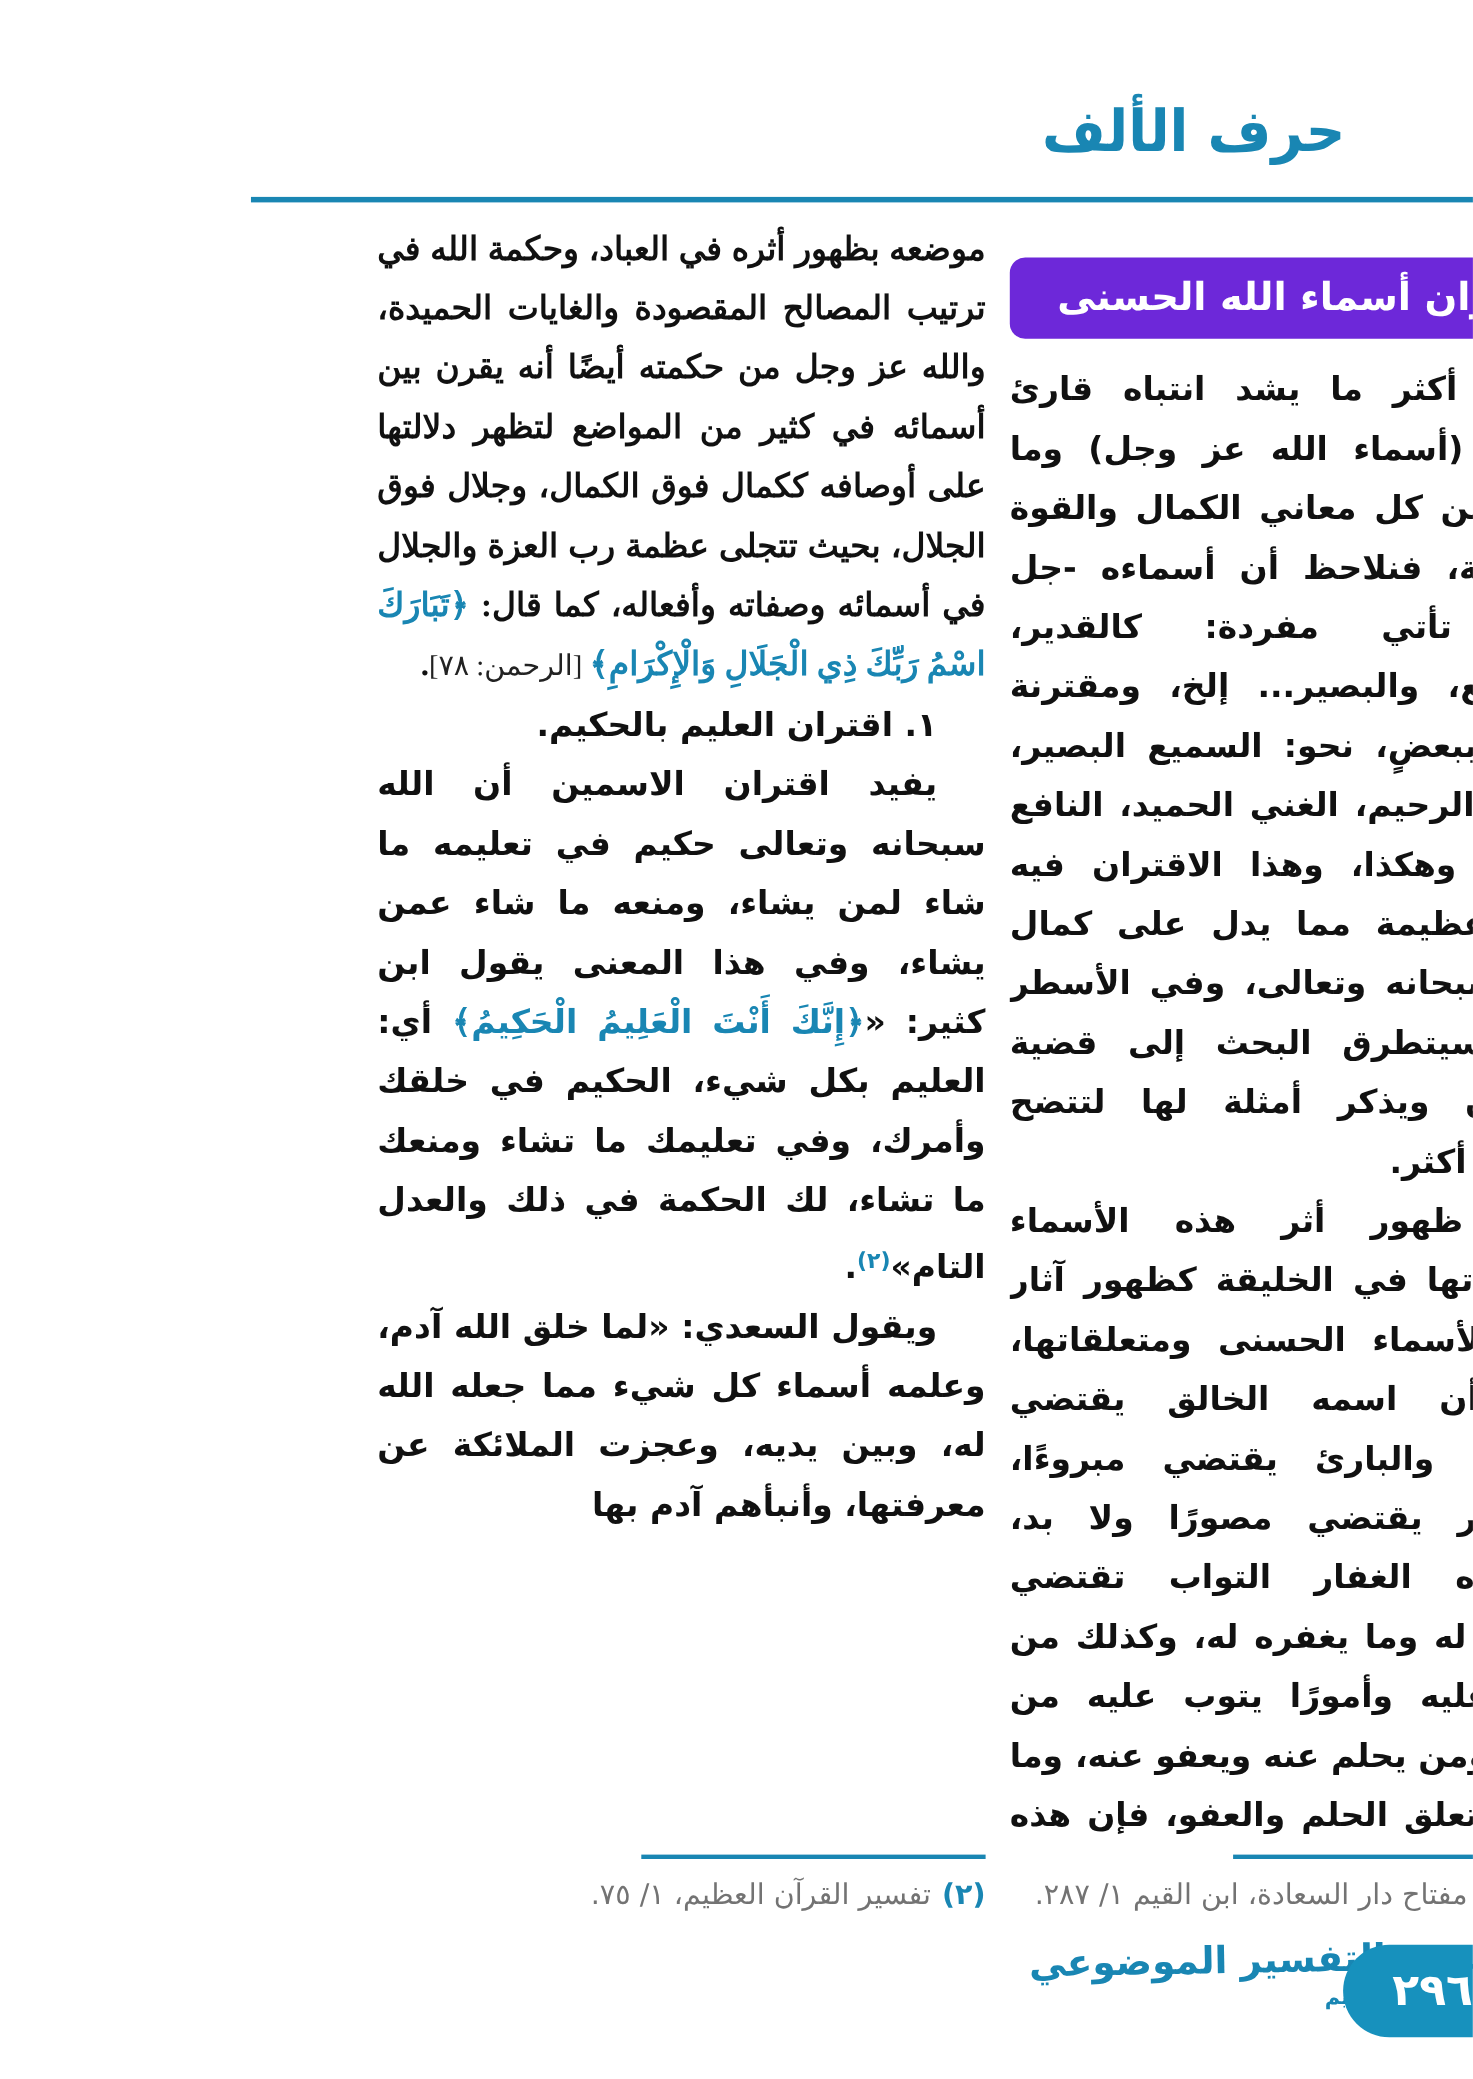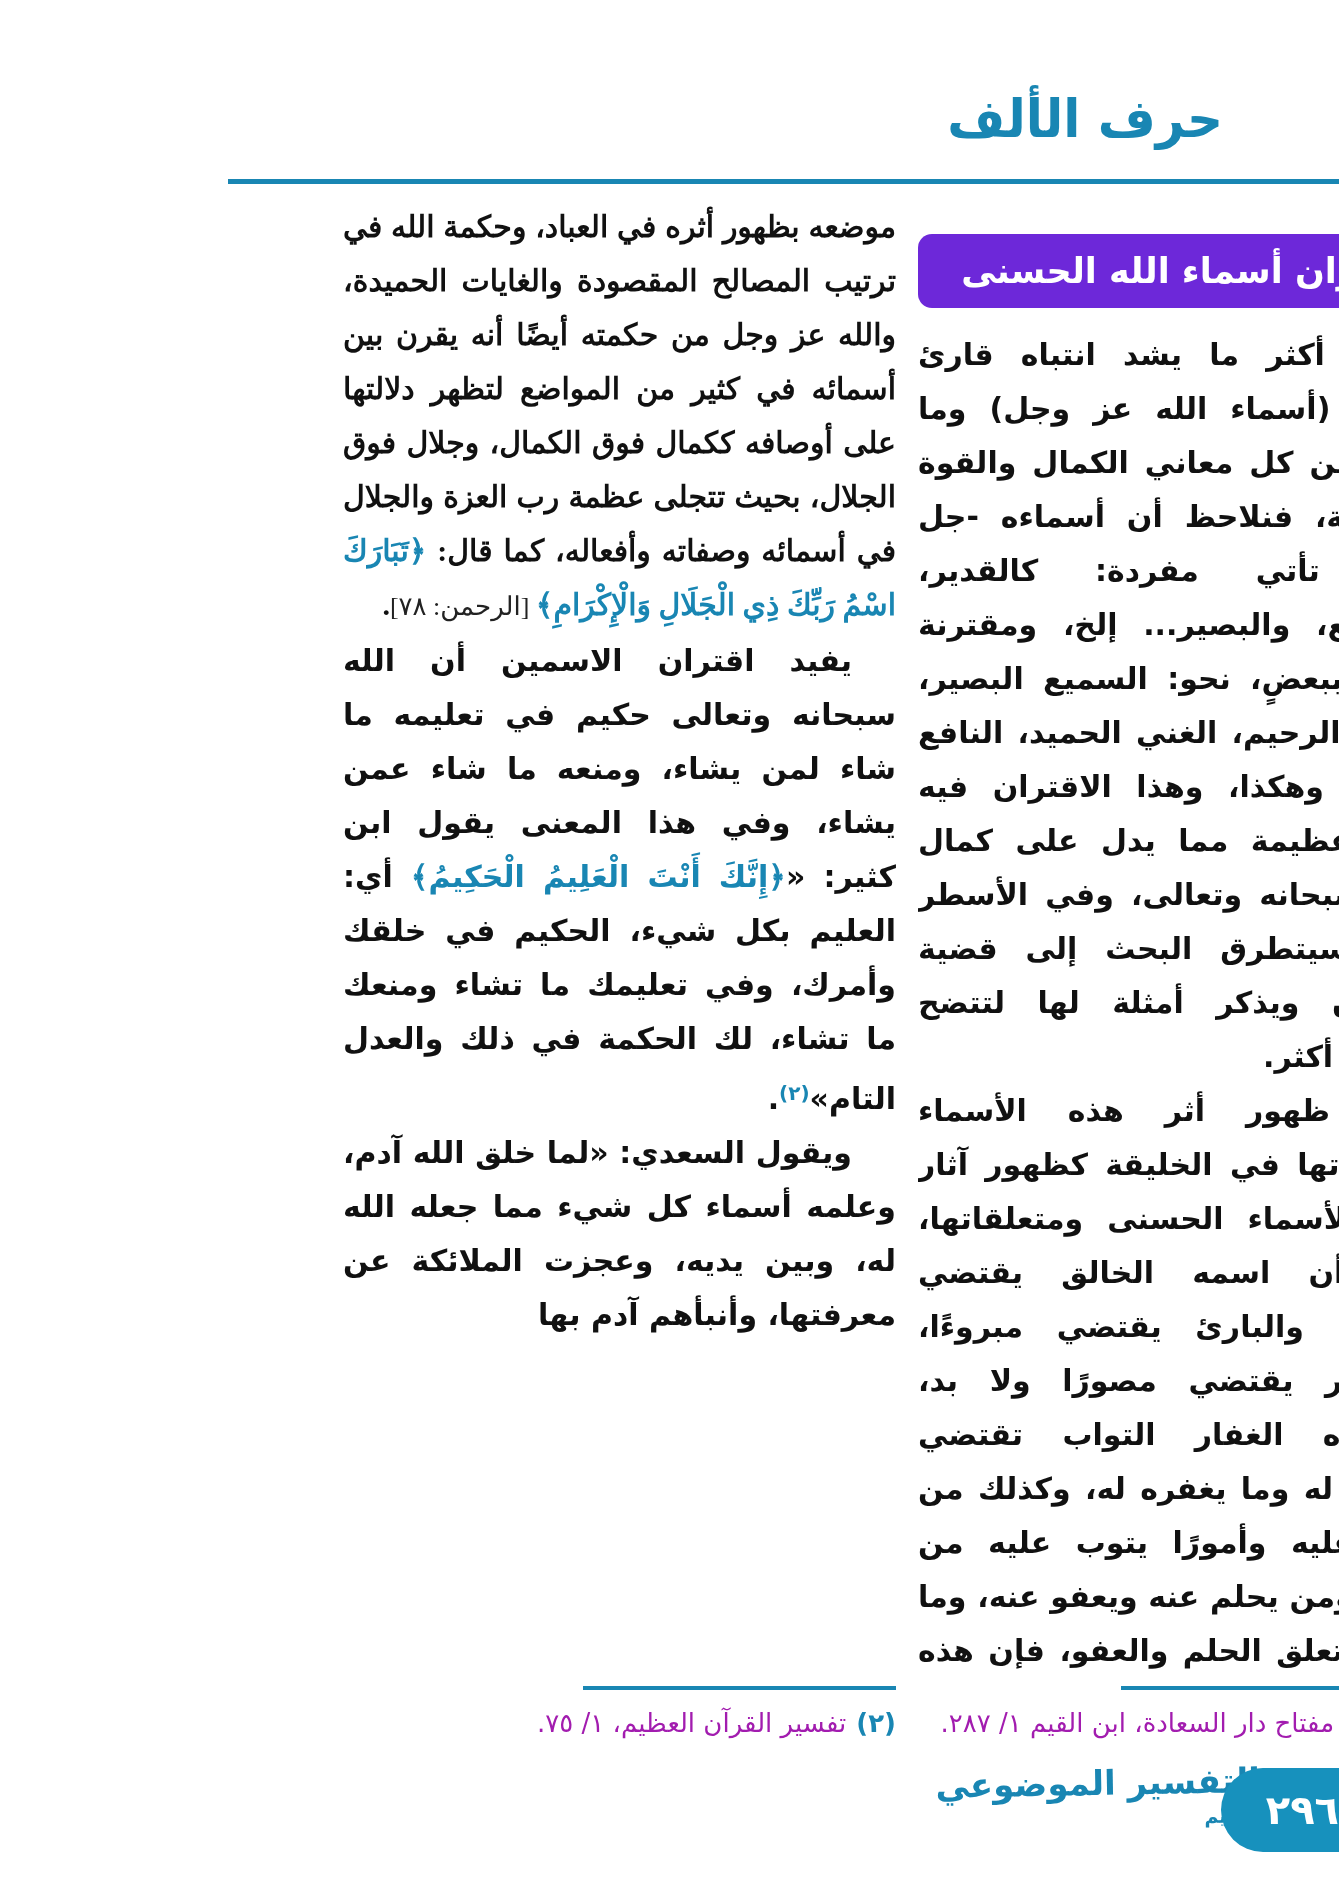--- a/index.html
+++ b/index.html
@@ -100,21 +100,21 @@
     position: absolute;
     top: 1702px;
     font-size: 26px;
     line-height: 42px;
     text-align: right;
     direction: rtl;
   }
   .footnote-right { left: 690px; width: 533px; }
   .footnote-left  { left: 115px; width: 553px; }
   .fn-marker { color: #1986b3; font-weight: 700; margin-left: 10px; }
-  .fn-text   { color: #a21caf; font-weight: 400; }
+  .fn-text   { color: #737373; font-weight: 400; }
 
   
   .logo {
     position: absolute;
     left: 895px;
     top: 1760px;
     width: 290px;
     text-align: center;
     color: #1986b3;
     transform: rotate(-1deg);
@@ -165,20 +165,21 @@
     </div>
     <div class="paras">
         <p class="para"><span class="seg-text">لعل أكثر ما يشد انتباه قارئ القرآن (أسماء الله عز وجل) وما تحمل من كل معاني الكمال والقوة والعظمة، فنلاحظ أن أسماءه -جل وعلا- تأتي مفردة: كالقدير، والسميع، والبصير... إلخ، ومقترنة بعضها ببعضٍ، نحو: السميع البصير، الغفور الرحيم، الغني الحميد، النافع الضار.. وهكذا، وهذا الاقتران فيه حكمة عظيمة مما يدل على كمال الرب سبحانه وتعالى، وفي الأسطر الآتية سيتطرق البحث إلى قضية الاقتران ويذكر أمثلة لها لتتضح صورتها أكثر.</span></p>
         <p class="para"><span class="seg-text">إن ظهور أثر هذه الأسماء ومتعلقاتها في الخليقة كظهور آثار سائر الأسماء الحسنى ومتعلقاتها، فكما أن اسمه الخالق يقتضي مخلوقًا، والبارئ يقتضي مبروءًا، والمصور يقتضي مصورًا ولا بد، فأسماؤه الغفار التواب تقتضي مغفورًا له وما يغفره له، وكذلك من يتوب عليه وأمورًا يتوب عليه من أجلها، ومن يحلم عنه ويعفو عنه، وما يكون متعلق الحلم والعفو، فإن هذه الأمور متعلقة بالغير، ومعانيها مستلزمة لمتعلقاتها</span></p>
       </div>
   </div>
 
   <div class="col col-left">
     <div class="paras">
         <p class="para no-indent"><span class="seg-text">موضعه بظهور أثره في العباد، وحكمة الله في ترتيب المصالح المقصودة والغايات الحميدة، والله عز وجل من حكمته أيضًا أنه يقرن بين أسمائه في كثير من المواضع لتظهر دلالتها على أوصافه ككمال فوق الكمال، وجلال فوق الجلال، بحيث تتجلى عظمة رب العزة والجلال في أسمائه وصفاته وأفعاله، كما قال: </span><span class="seg-quran">﴿تَبَارَكَ اسْمُ رَبِّكَ ذِي الْجَلَالِ وَالْإِكْرَامِ﴾</span><span class="seg-ref"> [الرحمن: ٧٨]</span><span class="seg-text">.</span></p>
+        <p class="para"><span class="seg-text">١. اقتران العليم بالحكيم.</span></p>
         <p class="para"><span class="seg-text">يفيد اقتران الاسمين أن الله سبحانه وتعالى حكيم في تعليمه ما شاء لمن يشاء، ومنعه ما شاء عمن يشاء، وفي هذا المعنى يقول ابن كثير: «</span><span class="seg-quran">﴿إِنَّكَ أَنْتَ الْعَلِيمُ الْحَكِيمُ﴾</span><span class="seg-text"> أي: العليم بكل شيء، الحكيم في خلقك وأمرك، وفي تعليمك ما تشاء ومنعك ما تشاء، لك الحكمة في ذلك والعدل التام»</span><span class="seg-note">(٢)</span><span class="seg-text">.</span></p>
         <p class="para"><span class="seg-text">ويقول السعدي: «لما خلق الله آدم، وعلمه أسماء كل شيء مما جعله الله له، وبين يديه، وعجزت الملائكة عن معرفتها، وأنبأهم آدم بها </span></p>
       </div>
   </div>
 
   <div class="sep sep-right"></div>
   <div class="sep sep-left"></div>
 
   <div class="footnote footnote-right">
     <span class="fn-marker">(١)</span><span class="fn-text">انظر: مفتاح دار السعادة، ابن القيم ١/ ٢٨٧.</span>

